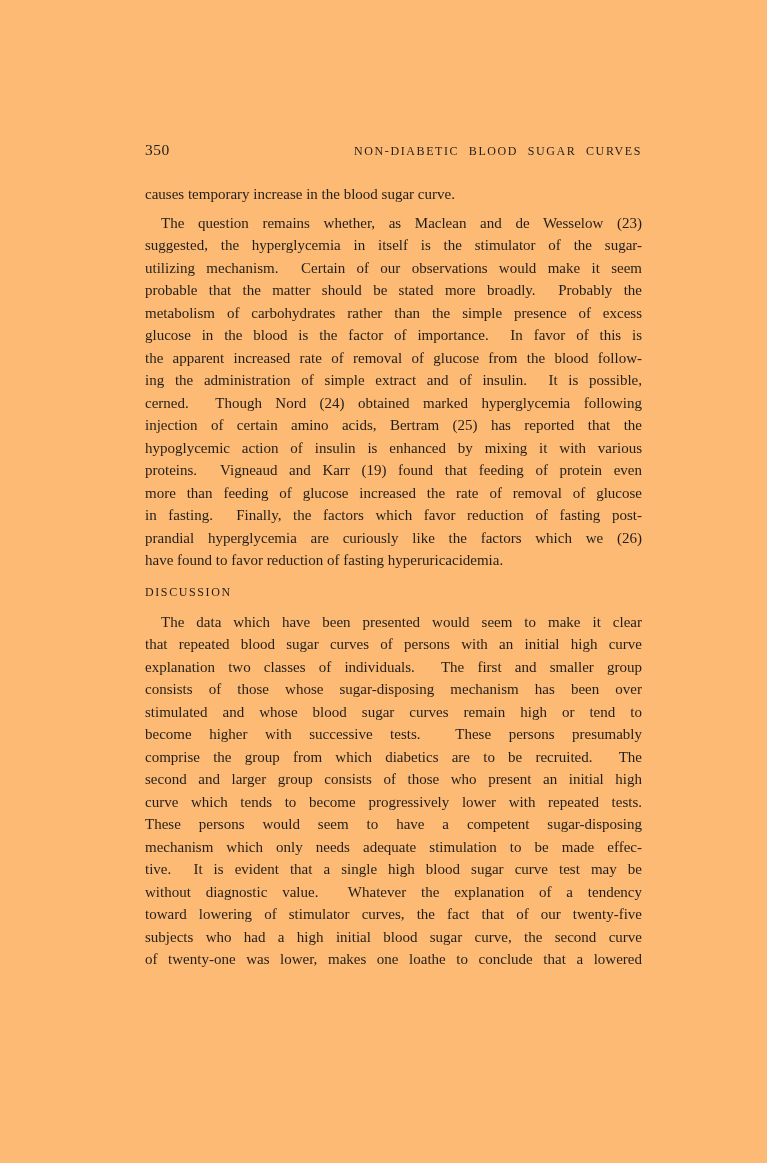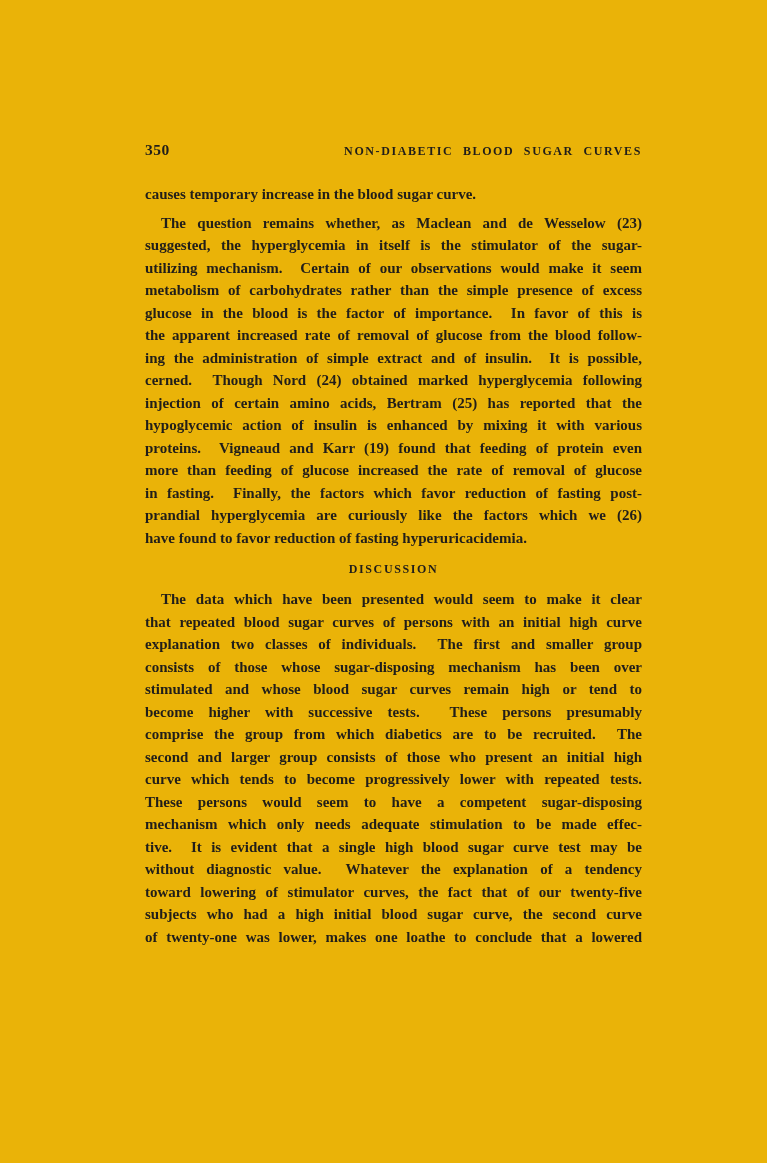--- a/index.html
+++ b/index.html
@@ -4,25 +4,24 @@
 <style>
   html, body {
     margin: 0;
     padding: 0;
     background: #f6f6f4;
   }
   .page {
     position: relative;
     width: 767px;
     height: 1163px;
-    background: #eab308;
+    background: #fdba74;
     overflow: hidden;
     font-family: "Liberation Serif", "DejaVu Serif", serif;
     color: #211e1a;
-    font-weight: bold;
   }
   .text-column {
     position: absolute;
     left: 145px;
     top: 141px;
     width: 497px;
   }
   .page-header {
     position: relative;
     height: 18px;
@@ -53,21 +52,20 @@
     white-space: pre-wrap;
   }
   .line.last {
     text-align-last: left;
   }
   .line.indent {
     text-indent: 16px;
     margin-top: 6px;
   }
   .section-heading {
-    text-align: center;
     font-size: 12px;
     letter-spacing: 1.6px;
     margin: 13px 0 11px 0;
   }
 </style>
 </head>
 <body>
 
 <div class="page">
   <div class="text-column">
@@ -76,20 +74,21 @@
       <div class="running-title">NON-DIABETIC BLOOD SUGAR CURVES</div>
     </div>
     <div id="text-body">
         <div class="paragraph">
           <div class="line last">causes temporary increase in the blood sugar curve.</div>
         </div>
         <div class="paragraph">
           <div class="line indent">The question remains whether, as Maclean and de Wesselow (23)</div>
           <div class="line">suggested, the hyperglycemia in itself is the stimulator of the sugar-</div>
           <div class="line">utilizing mechanism.  Certain of our observations would make it seem</div>
+          <div class="line">probable that the matter should be stated more broadly.  Probably the</div>
           <div class="line">metabolism of carbohydrates rather than the simple presence of excess</div>
           <div class="line">glucose in the blood is the factor of importance.  In favor of this is</div>
           <div class="line">the apparent increased rate of removal of glucose from the blood follow-</div>
           <div class="line">ing the administration of simple extract and of insulin.  It is possible,</div>
           <div class="line">cerned.  Though Nord (24) obtained marked hyperglycemia following</div>
           <div class="line">injection of certain amino acids, Bertram (25) has reported that the</div>
           <div class="line">hypoglycemic action of insulin is enhanced by mixing it with various</div>
           <div class="line">proteins.  Vigneaud and Karr (19) found that feeding of protein even</div>
           <div class="line">more than feeding of glucose increased the rate of removal of glucose</div>
           <div class="line">in fasting.  Finally, the factors which favor reduction of fasting post-</div>

